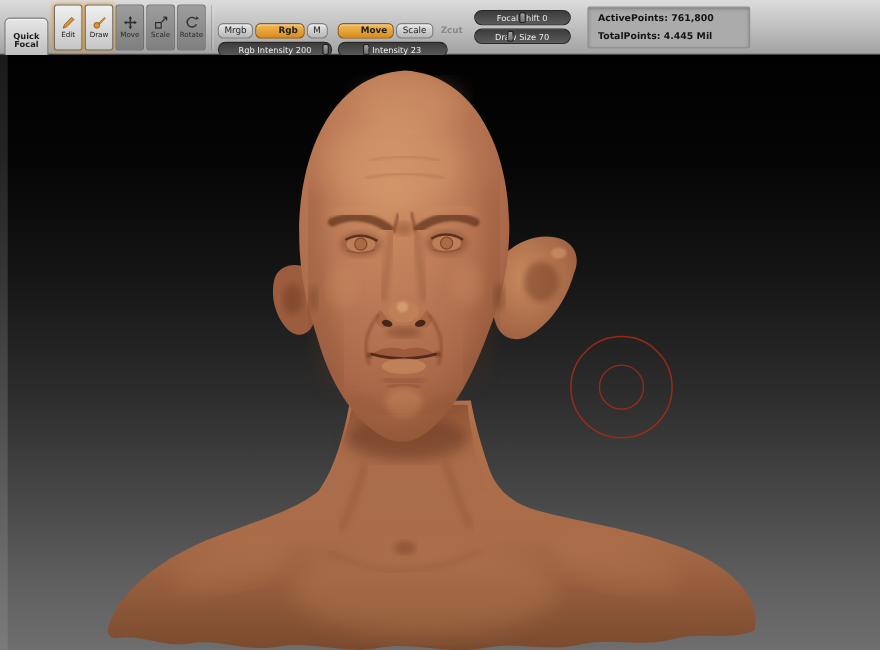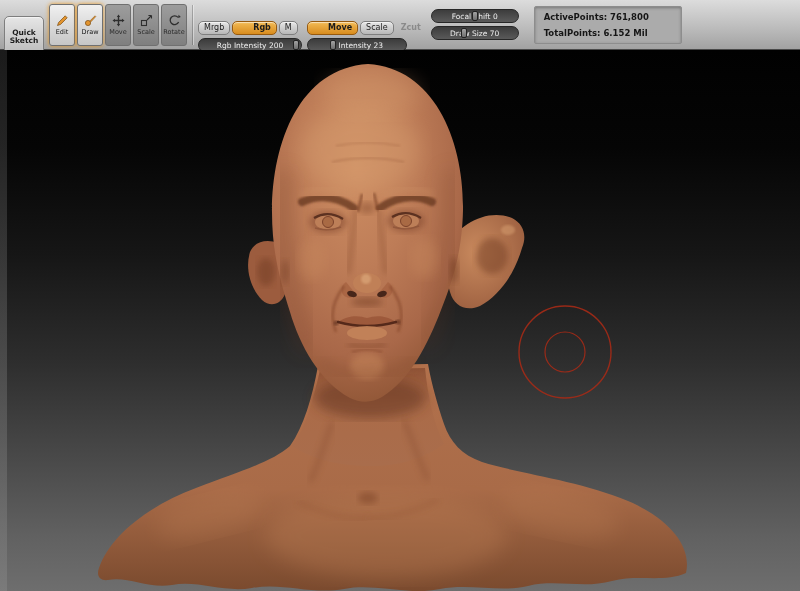--- a/index.html
+++ b/index.html
@@ -51,21 +51,21 @@
 </style>
 </head>
 <body>
 
 <div class="app">
 
   <div class="toolbar">
 
     <div class="btn quick">
       <span>Quick</span>
-      <span>Sketch</span>
+      <span>Focal</span>
     </div>
 
     <div class="toolgroup">
       <div class="toolbtn active">
         <svg class="icon13" viewBox="0 0 13 13">
           <path d="M1.5 11.5 L2.6 8.4 L9.2 1.8 L11.2 3.8 L4.6 10.4 Z" fill="#e2942f" stroke="#7a4a10" stroke-width="0.7"></path>
         </svg>
         <span class="tlbl">Edit</span>
       </div>
       <div class="toolbtn active">
@@ -129,21 +129,21 @@
         <span class="handle" style="left: calc(45% + 2px);"></span>
       </div>
       <div class="slider w88">
         <span>Draw Size 70</span>
         <span class="handle" style="left: calc(31.5% + 2px);"></span>
       </div>
     </div>
 
     <div class="stats">
       <div>ActivePoints: 761,800</div>
-      <div>TotalPoints: 6.152 Mil</div>
+      <div>TotalPoints: 4.445 Mil</div>
     </div>
 
     <div class="tb-fill"></div>
   </div>
 
   <div class="canvas">
     <div class="left-strip"></div>
 
     <svg class="render" width="800" height="541" viewBox="0 0 800 541">
       <defs>

